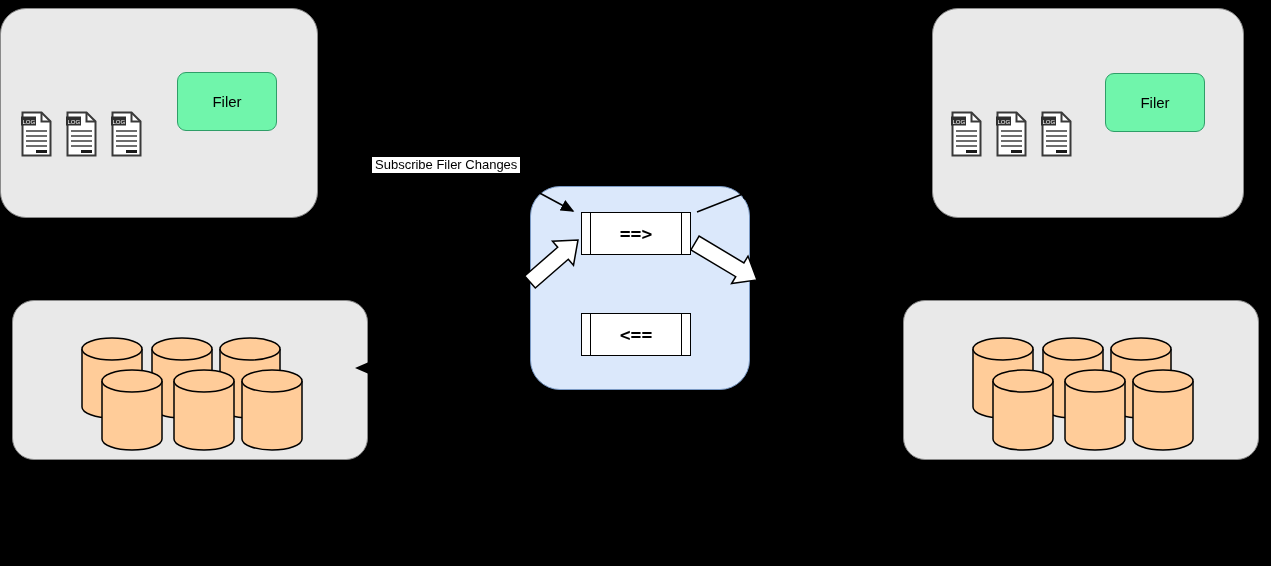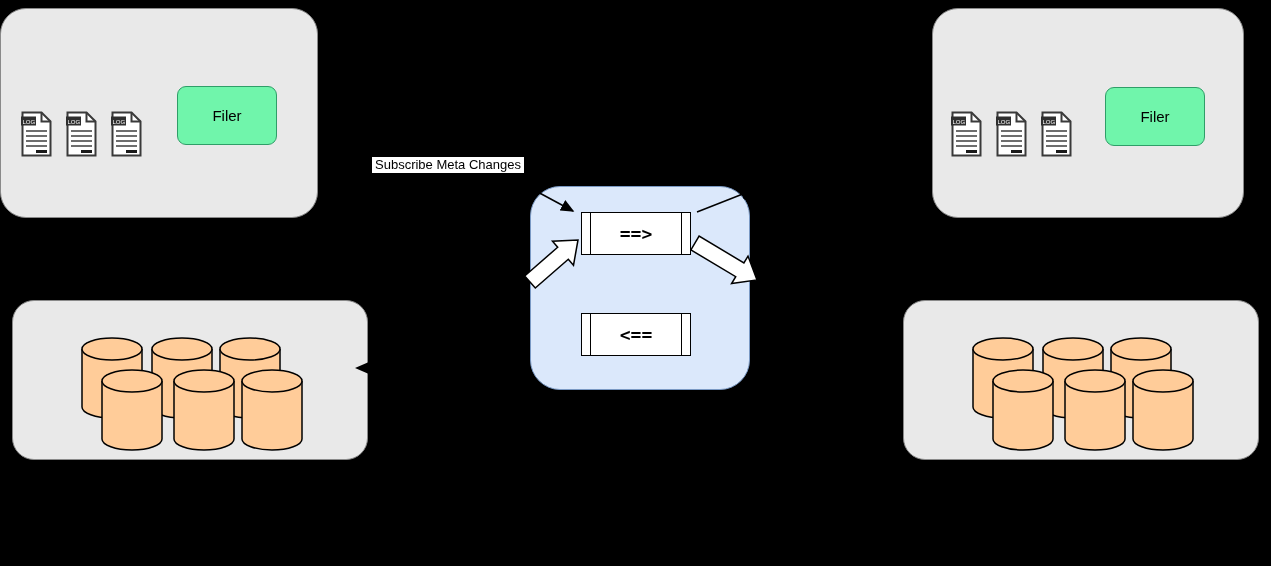--- a/index.html
+++ b/index.html
@@ -9,21 +9,21 @@
   #canvas { position: relative; width: 1271px; height: 566px; background: #000; overflow: hidden; }
 
   .panel { position: absolute; background: #e9e9e9; border: 1px solid #8a8a8a; }
   .panel.tl { left: 0px;   top: 8px;   width: 318px; height: 210px; border-radius: 26px; }
   .panel.tr { left: 932px; top: 8px;   width: 312px; height: 210px; border-radius: 26px; }
   .panel.bl { left: 12px;  top: 300px; width: 356px; height: 160px; border-radius: 22px; }
   .panel.br { left: 903px; top: 300px; width: 356px; height: 160px; border-radius: 22px; }
 
   .filer { position: absolute; width: 100px; height: 59px; background: #70f5ab;
            border: 1px solid #2f9e68; border-radius: 9px; display: flex;
-           align-items: center; justify-content: center; font-size: 15px; color: #000; margin-top: 14px; }
+           align-items: center; justify-content: center; font-size: 15px; color: #000; }
   .panel.tl .filer { left: 176px; top: 63px; }
   .panel.tr .filer { left: 172px; top: 64px; }
 
   .logs { position: absolute; display: flex; gap: 14px; }
   .panel.tl .logs { left: 20px; top: 102px; }
   .panel.tr .logs { left: 18px; top: 102px; }
   .log-icon { width: 31px; height: 46px; display: block; }
 
   .vol-svg { position: absolute; left: 0; top: 0; width: 356px; height: 160px; }
 
@@ -191,21 +191,21 @@
 
   <div class="queue-panel">
     <div class="tape out">
       <span>==&gt;</span>
     </div>
     <div class="tape in">
       <span>&lt;==</span>
     </div>
   </div>
 
-  <div class="subscribe-label">Subscribe Meta Changes</div>
+  <div class="subscribe-label">Subscribe Filer Changes</div>
 
   <svg class="overlay" width="1271" height="566" viewBox="0 0 1271 566">
     <defs>
       <marker id="ah" markerWidth="10" markerHeight="8" refX="8" refY="4" orient="auto">
         <path d="M0,0 L9,4 L0,8 z" fill="#000"></path>
       </marker>
     </defs>
     <line x1="534" y1="190" x2="573" y2="211" stroke="#000" stroke-width="1.5" marker-end="url(#ah)"></line>
     <line x1="697" y1="212" x2="753" y2="190" stroke="#000" stroke-width="1.5" marker-end="url(#ah)"></line>
     <polygon points="535.3,288 568.3,259.2 573.5,265.2 578,240 552.5,241.2 557.7,247.2 524.7,276" fill="#fff" stroke="#000" stroke-width="1.5"></polygon>

